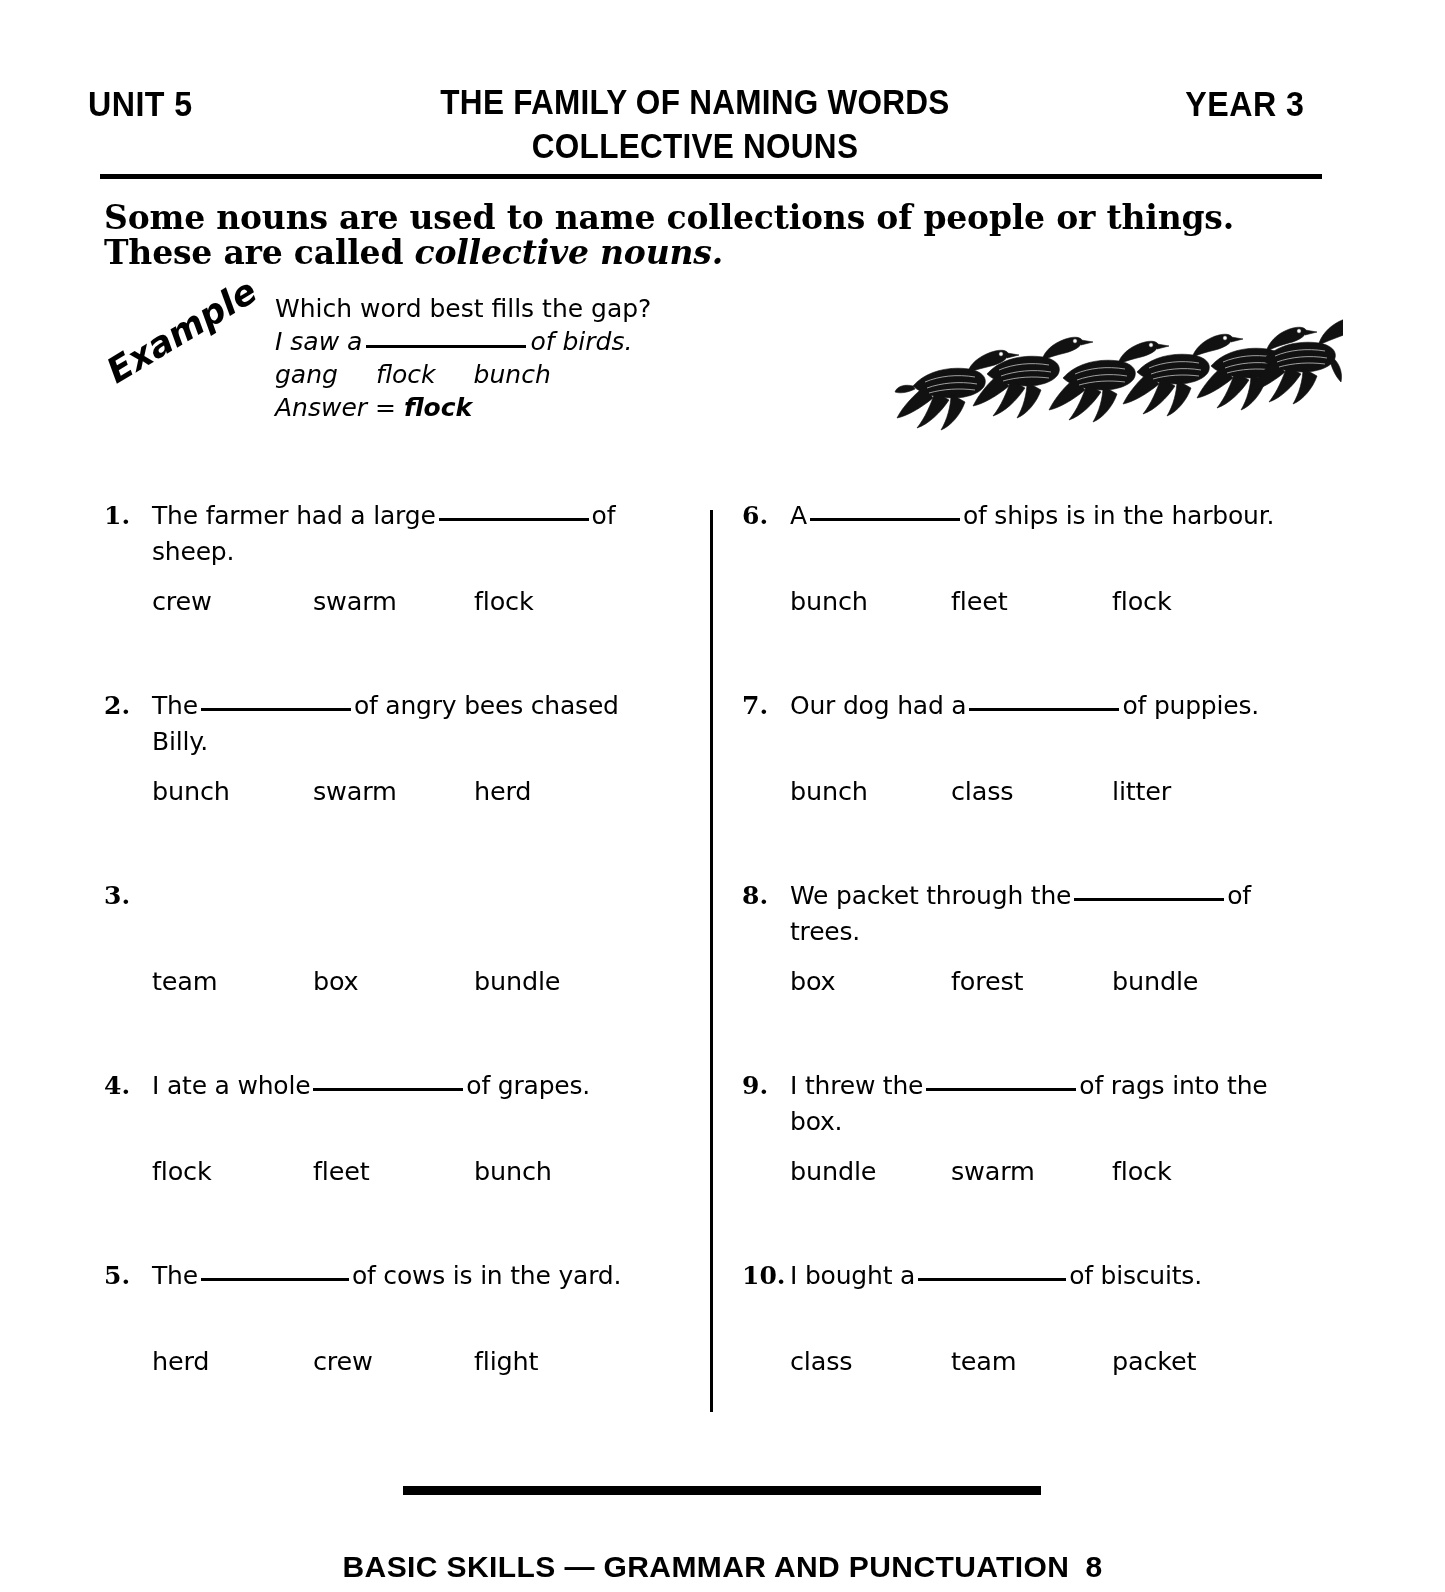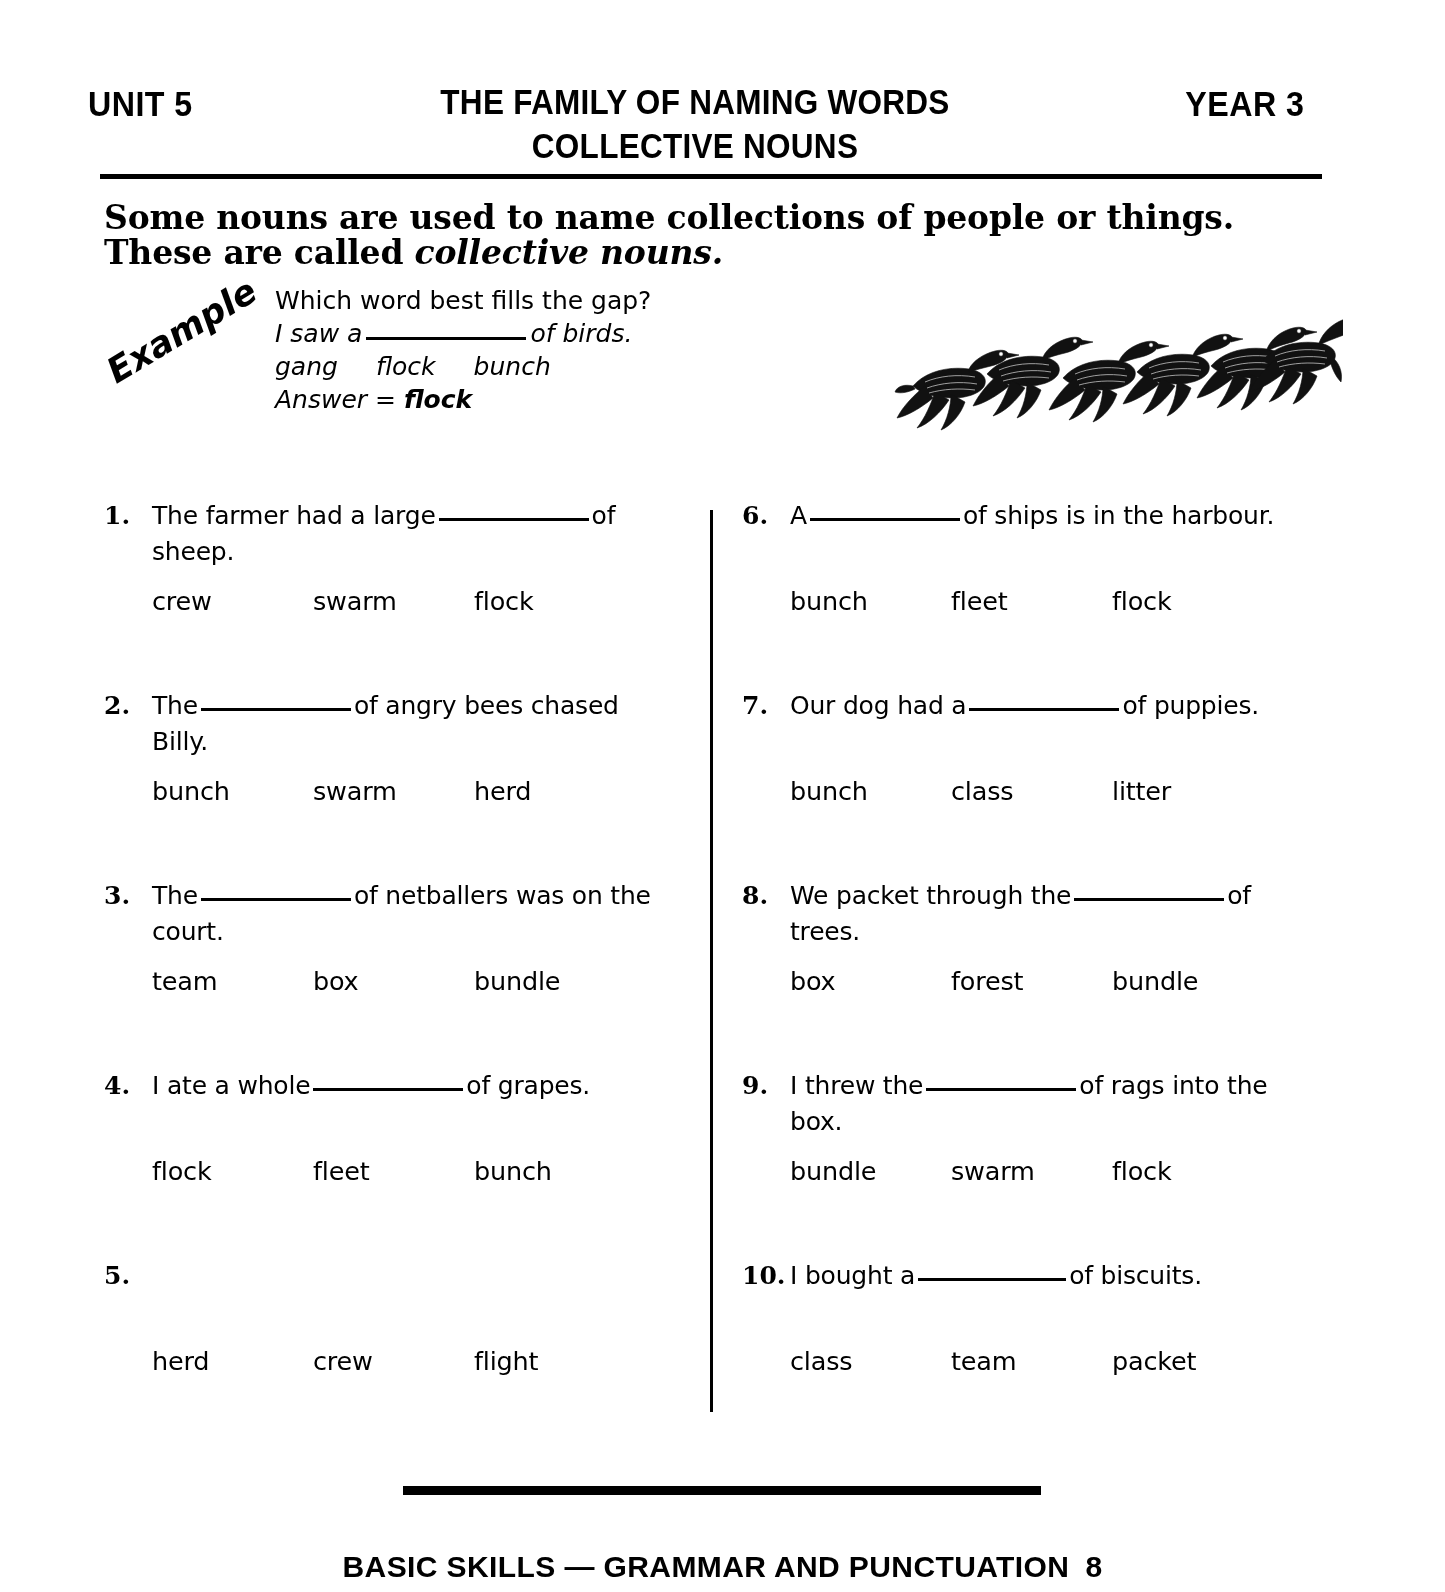--- a/index.html
+++ b/index.html
@@ -109,21 +109,21 @@
     font-weight: bold;
     font-size: 35px;
     transform: rotate(-31deg);
     transform-origin: left center;
     white-space: nowrap;
   }
 
   .example-body {
     position: absolute;
     left: 275px;
-    top: 284px;
+    top: 292px;
     width: 430px;
     font-family: "DejaVu Sans", sans-serif;
     font-size: 25px;
     line-height: 33px;
   }
   .ex-line1 { font-style: normal; }
   .ex-line2, .ex-line3, .ex-line4 { font-style: italic; }
   .ex-line3 .opt { display: inline-block; }
   .ex-line3 .opt2 { margin-left: 38px; }
   .ex-line3 .opt3 { margin-left: 38px; }
@@ -412,23 +412,20 @@
       </div>
       <div class="q-options">
         <span class="opt opt-0">bunch</span>
         <span class="opt opt-1">swarm</span>
         <span class="opt opt-2">herd</span>
       </div>
     </div>
 
     <div class="q" data-qi="2">
       <div class="q-num">3.</div>
-      <div class="q-text">
-        <span>The</span><span class="q-blank"></span><span>of netballers was on the court.</span>
-      </div>
       <div class="q-options">
         <span class="opt opt-0">team</span>
         <span class="opt opt-1">box</span>
         <span class="opt opt-2">bundle</span>
       </div>
     </div>
 
     <div class="q" data-qi="3">
       <div class="q-num">4.</div>
       <div class="q-text">
@@ -436,20 +433,23 @@
       </div>
       <div class="q-options">
         <span class="opt opt-0">flock</span>
         <span class="opt opt-1">fleet</span>
         <span class="opt opt-2">bunch</span>
       </div>
     </div>
 
     <div class="q" data-qi="4">
       <div class="q-num">5.</div>
+      <div class="q-text">
+        <span>The</span><span class="q-blank"></span><span>of cows is in the yard.</span>
+      </div>
       <div class="q-options">
         <span class="opt opt-0">herd</span>
         <span class="opt opt-1">crew</span>
         <span class="opt opt-2">flight</span>
       </div>
     </div>
 
   </div>
 
   <div class="col col-right">

